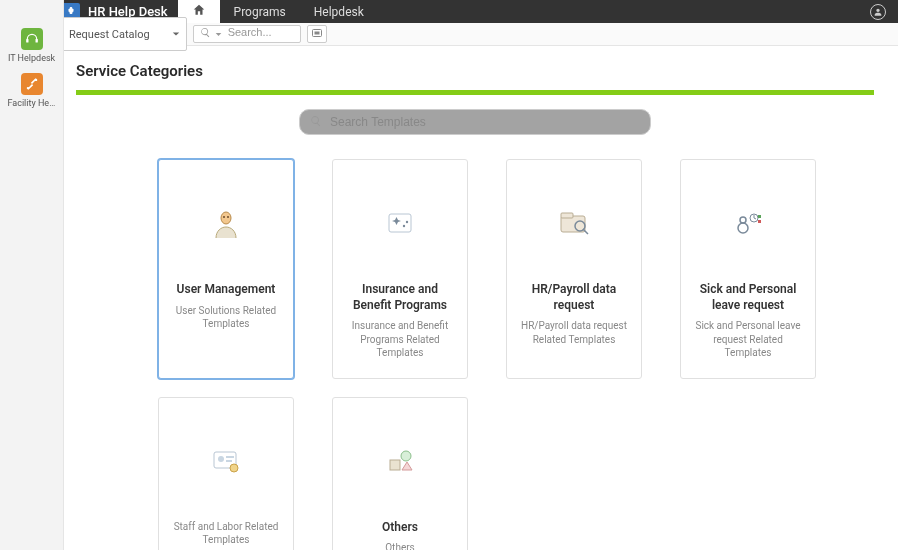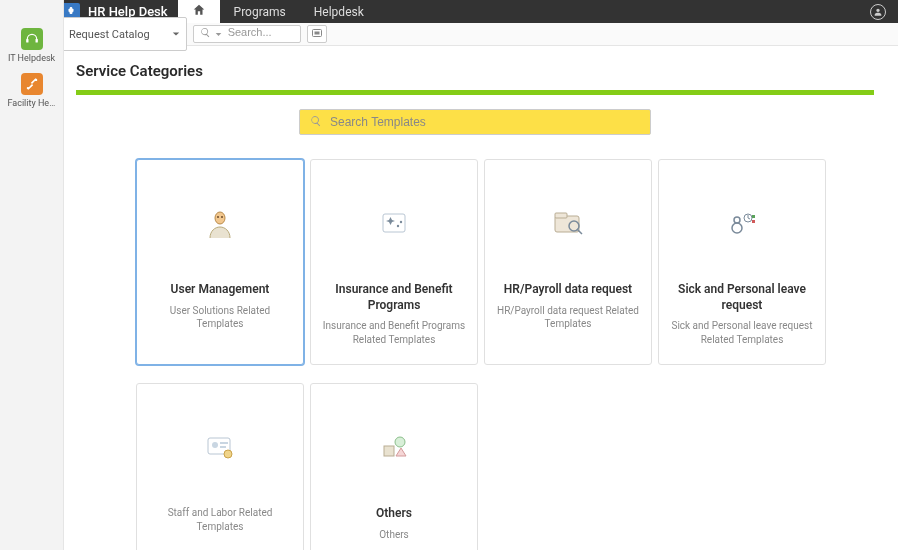--- a/index.html
+++ b/index.html
@@ -77,42 +77,43 @@
     width: 20px; height: 18px; border:1px solid #ccc; border-radius:2px; background:#fff; display:flex; align-items:center; justify-content:center;
   }
   .barcode-btn svg { width:12px; height:12px; fill:#888; }
 
   .page {
     position: absolute; left: 52px; top: 46px; right: 0; bottom: 0; overflow: auto;
     padding: 16px 24px;
   }
   .page-title { font-size: 15px; font-weight: 600; color: #2a2a2a; padding-bottom: 10px; border-bottom: 5px solid #84cc16; }
   .template-search {
-    margin: 14px auto 24px auto; width: 352px; height: 26px; border:1px solid #ccc; border-radius: 2px;
-    background:#fde047; display:flex; align-items:center; padding:0 10px; gap:8px;
+    margin: 14px auto 24px auto; width: 352px; height: 26px; border:1px solid #ccc; border-radius: 10px;
+    background:#a3a3a3; display:flex; align-items:center; padding:0 10px; gap:8px;
   }
   .template-search svg { width:12px; height:12px; fill:#999; }
   .template-search input {
     border:none; outline:none; font-size:12px; flex:1; color:#333; background:transparent;
   }
   .template-search input::placeholder { color:#888; }
 
   .cards {
     display: grid;
     grid-template-columns: repeat(auto-fill, 156px);
     gap: 18px;
     justify-content: center;
     max-width: 700px;
     margin: 0 auto;
   }
   .card {
-    width: 168px; border:1px solid #e0e0e0; border-radius: 3px; background:#fff;
+    width: 136px; border:1px solid #e0e0e0; border-radius: 3px; background:#fff;
     display:flex; flex-direction:column; align-items:center; padding: 40px 10px 18px 10px;
     text-align:center; cursor:pointer;
     min-height: 166px;
+    margin-left: 22px;
   }
   .card.active { box-shadow: 0 0 0 1px #7fb2e6; border-color:#7fb2e6; }
   .card-icon { height: 46px; display:flex; align-items:center; justify-content:center; margin-bottom: 36px; width: 100%; }
   .card-title { font-size: 12px; font-weight: 600; color:#333; margin-bottom: 6px; line-height: 1.3; }
   .card-desc { font-size: 10px; color:#888; line-height: 1.35; }
 </style>
 </head>
 <body>
 
 <div class="left-rail">

